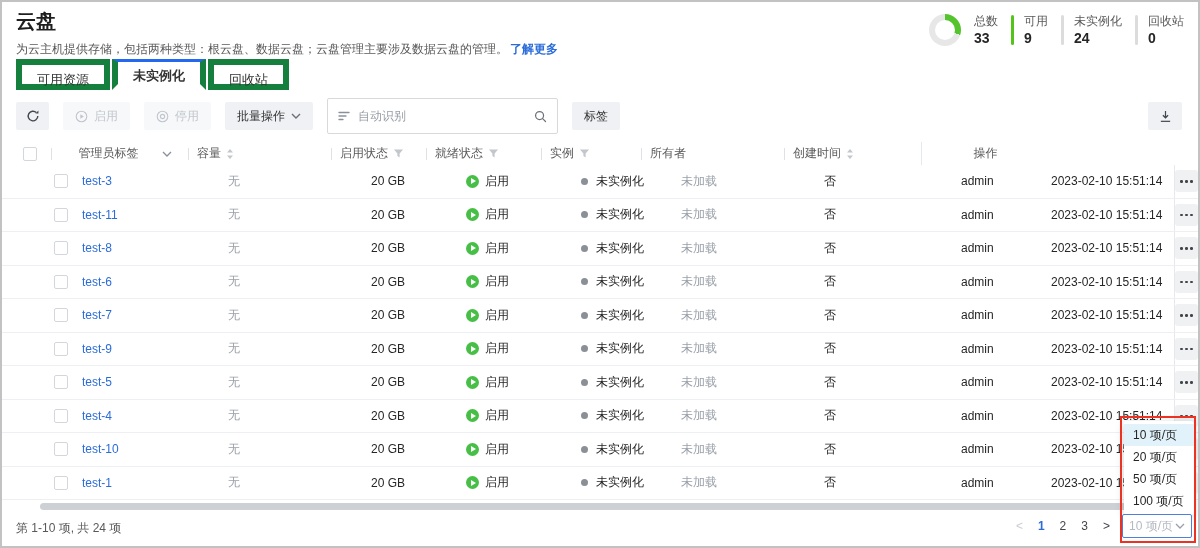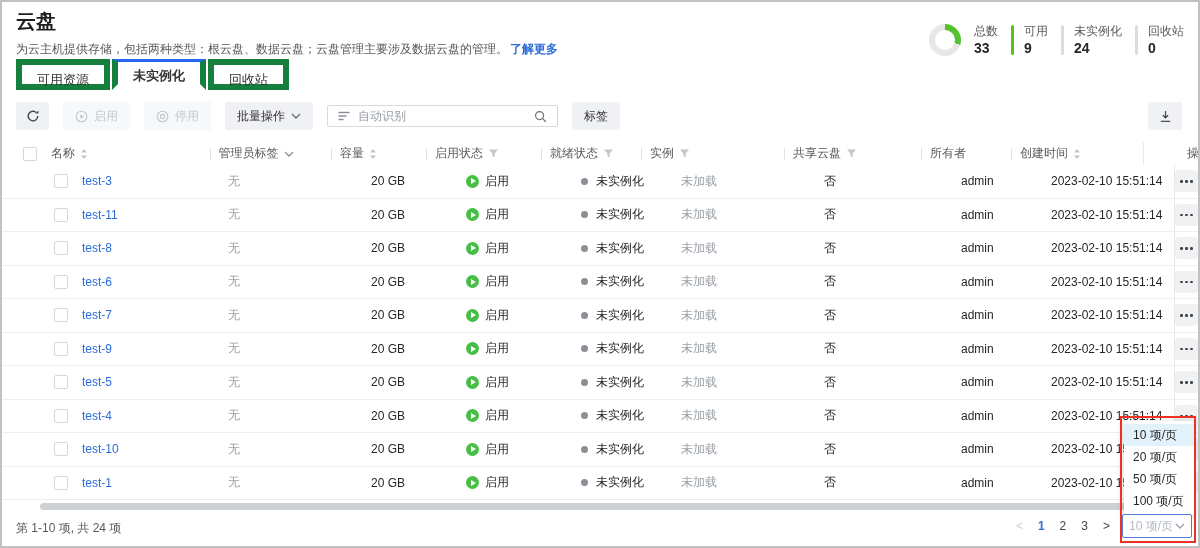--- a/index.html
+++ b/index.html
@@ -5,54 +5,54 @@
   * { margin:0; padding:0; box-sizing:border-box; }
   body { background:#fff; font-family:"Liberation Sans","DejaVu Sans",sans-serif; }
   .frame { position:relative; width:1200px; height:548px; border:2px solid #c2c2c2; background:#fff; overflow:hidden; color:#262626; }
 
   
   .page-title { position:absolute; left:14px; top:6px; font-size:20px; font-weight:bold; color:#1f1f1f; }
   .subtitle { position:absolute; left:14px; top:39px; font-size:12px; color:#595959; }
   .learn-more { color:#2b6cd9; font-weight:bold; cursor:pointer; margin-left:2px;font-family:Liberation Serif, serif; }
 
   
-  .stats { position:absolute; top:22px; right:14px; display:flex; align-items:center; }
+  .stats { position:absolute; top:12px; right:14px; display:flex; align-items:center; }
   .donut { width:32px; height:32px; border-radius:50%; background:conic-gradient(#55c32e 0 30%, #e7e7e7 30% 100%); position:relative; }
   .donut::after { content:""; position:absolute; inset:6px; background:#fff; border-radius:50%; }
   .stat { display:flex; align-items:center; margin-left:13px; }
   .stat-bar { width:3px; height:30px; border-radius:2px; margin-right:10px; }
   .bar-green { background:#52c41a; }
   .bar-gray { background:#dcdcdc; }
   .stat-texts { display:flex; flex-direction:column; }
   .stat-label { font-size:12px; color:#595959; line-height:14px; }
   .stat-value { font-size:14px; font-weight:bold; color:#262626; margin-top:3px; line-height:15px; }
 
   
   .tabs { position:absolute; left:14px; top:57px; display:flex; }
   .tab { height:31px; line-height:29px; padding:0 15px; border:6px solid #15803d; background:#fff; font-size:13px; color:#333; margin-right:2px; cursor:pointer; }
   .tab.active { border-top:3px solid #2468f2; font-weight:bold; line-height:27px; border-bottom-color:#fff; }
 
   
   .toolbar { position:absolute; left:14px; top:100px; display:flex; align-items:center; gap:14px; height:28px; }
   .tbtn { height:28px; padding:0 12px; background:#eff1f4; border:none; border-radius:2px; font-size:12px; color:#333; display:flex; align-items:center; gap:6px; cursor:pointer; font-family:inherit; }
   .tbtn.disabled { background:#f7f8fa; color:#c2c6cc; cursor:not-allowed; }
   .icon-btn { width:33px; justify-content:center; padding:0; }
-  .search { width:231px; height:22px; background:#fff; border:1px solid #d9d9d9; border-radius:2px; display:flex; align-items:center; padding:0 10px; gap:8px; }
+  .search { width:231px; height:36px; background:#fff; border:1px solid #d9d9d9; border-radius:2px; display:flex; align-items:center; padding:0 10px; gap:8px; }
   .search input { border:none; outline:none; flex:1; font-size:12px; color:#262626; font-family:inherit; background:transparent; min-width:0; }
   .search input::placeholder { color:#989ea6; }
   .download-btn { position:absolute; top:100px; right:16px; width:34px; height:28px; background:#eff1f4; border:none; border-radius:2px; display:flex; align-items:center; justify-content:center; cursor:pointer; }
 
   
   .table { position:absolute; left:0; top:140px; width:1196px; }
   .thead, .trow { display:grid; grid-template-columns:36px 137px 143px 95px 115px 100px 143px 137px 90px 132px 1fr; padding-left:13px; align-items:center; }
   .thead { height:23px; font-size:12px; color:#595959; }
   .th { display:flex; align-items:center; height:100%; position:relative; }
   .th.sep::before { content:""; width:1px; height:12px; background:#dfe1e5; margin-right:8px; flex:none; }
   .th .lbl { margin-right:5px; white-space:nowrap; }
-  .th-admin { justify-content:center; padding-right:16px; }
+  .th-admin { justify-content:space-between; padding-right:16px; }
   .th-actions { justify-content:center; border-left:1px solid #e6e8eb;padding-left:43px; }
   .trow { height:33.5px; font-size:12px; border-bottom:1px solid #edeff2; background:#fff;padding-left:44px; }
   .td { padding-left:9px; display:flex; align-items:center; gap:6px; white-space:nowrap; overflow:hidden; }
   .td-check { padding-left:0; }
   .cb { width:14px; height:14px; border:1px solid #d3d6da; border-radius:2px; background:#fff; margin-left:8px; cursor:pointer; flex:none; }
   .td-name { padding-left:0; }
   .link { color:#2b6cd9; cursor:pointer; text-decoration:none; }
   .muted { color:#9aa0a8; }
   .play-badge { width:13px; height:13px; border-radius:50%; background:#47bf47; position:relative; flex:none; }
   .play-badge::after { content:""; position:absolute; left:5px; top:3.5px; border-left:5px solid #fff; border-top:3px solid transparent; border-bottom:3px solid transparent; }
@@ -172,27 +172,20 @@
         <path d="M7 1v7.2M4.2 5.6 7 8.4l2.8-2.8" stroke="#43474e" stroke-width="1.3" fill="none"></path>
         <path d="M2 12.2h10" stroke="#43474e" stroke-width="1.3"></path>
       </svg>
   </button>
 
   <div class="table">
     <div class="thead">
       <div class="th">
           <span class="cb"></span>
         </div>
-      <div class="th">
-        <span class="lbl">名称</span>
-        <svg width="8" height="12" viewBox="0 0 8 12">
-            <path d="M4 1 7 4.5H1Z" fill="#c3c6cb"></path>
-            <path d="M4 11 1 7.5h6Z" fill="#c3c6cb"></path>
-          </svg>
-      </div>
       <div class="th sep th-admin">
         <span class="lbl">管理员标签</span>
         <svg width="10" height="6" viewBox="0 0 10 6">
             <polyline points="1,1 5,5 9,1" fill="none" stroke="#8a9099" stroke-width="1.3"></polyline>
           </svg>
       </div>
       <div class="th sep">
         <span class="lbl">容量</span>
         <svg width="8" height="12" viewBox="0 0 8 12">
             <path d="M4 1 7 4.5H1Z" fill="#c3c6cb"></path>
@@ -206,26 +199,20 @@
           </svg>
       </div>
       <div class="th sep">
         <span class="lbl">就绪状态</span>
         <svg width="11" height="11" viewBox="0 0 12 12">
             <path d="M1 1.5h10L7.2 6v4.3L4.8 8.8V6Z" fill="#c3c6cb"></path>
           </svg>
       </div>
       <div class="th sep">
         <span class="lbl">实例</span>
-        <svg width="11" height="11" viewBox="0 0 12 12">
-            <path d="M1 1.5h10L7.2 6v4.3L4.8 8.8V6Z" fill="#c3c6cb"></path>
-          </svg>
-      </div>
-      <div class="th sep">
-        <span class="lbl">共享云盘</span>
         <svg width="11" height="11" viewBox="0 0 12 12">
             <path d="M1 1.5h10L7.2 6v4.3L4.8 8.8V6Z" fill="#c3c6cb"></path>
           </svg>
       </div>
       <div class="th sep">
         <span class="lbl">所有者</span>
       </div>
       <div class="th sep">
         <span class="lbl">创建时间</span>
         <svg width="8" height="12" viewBox="0 0 8 12">

